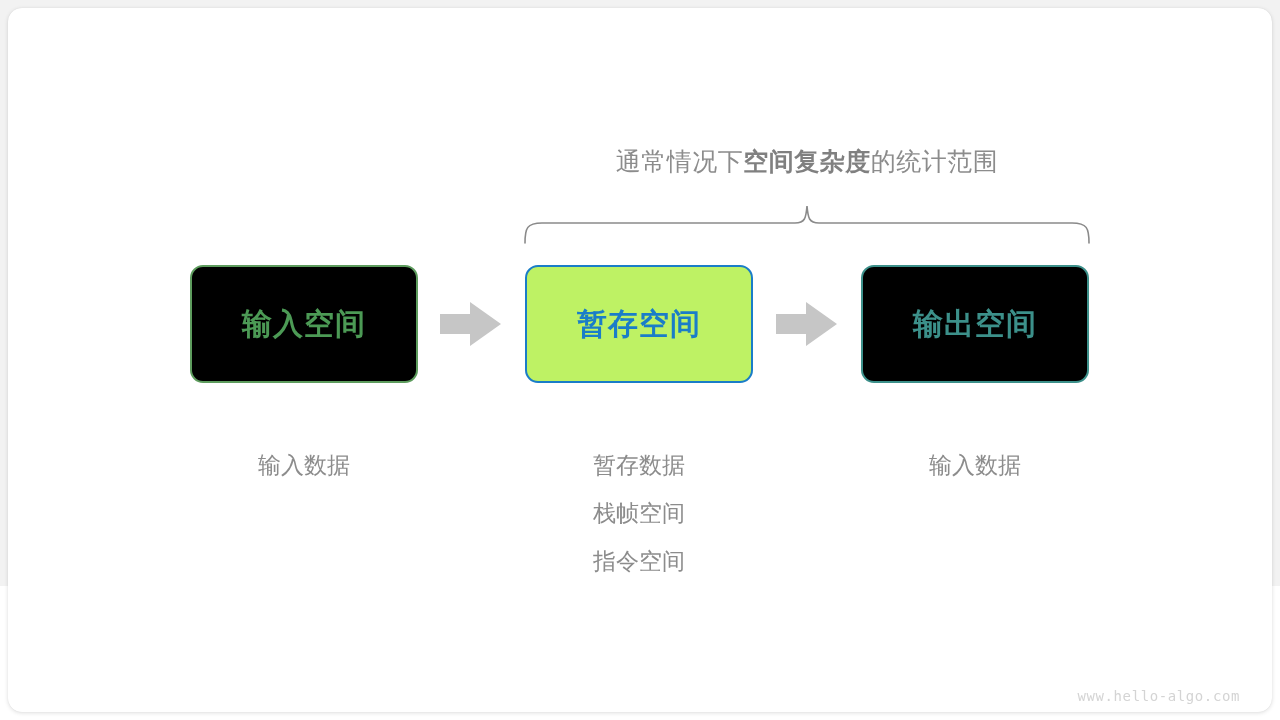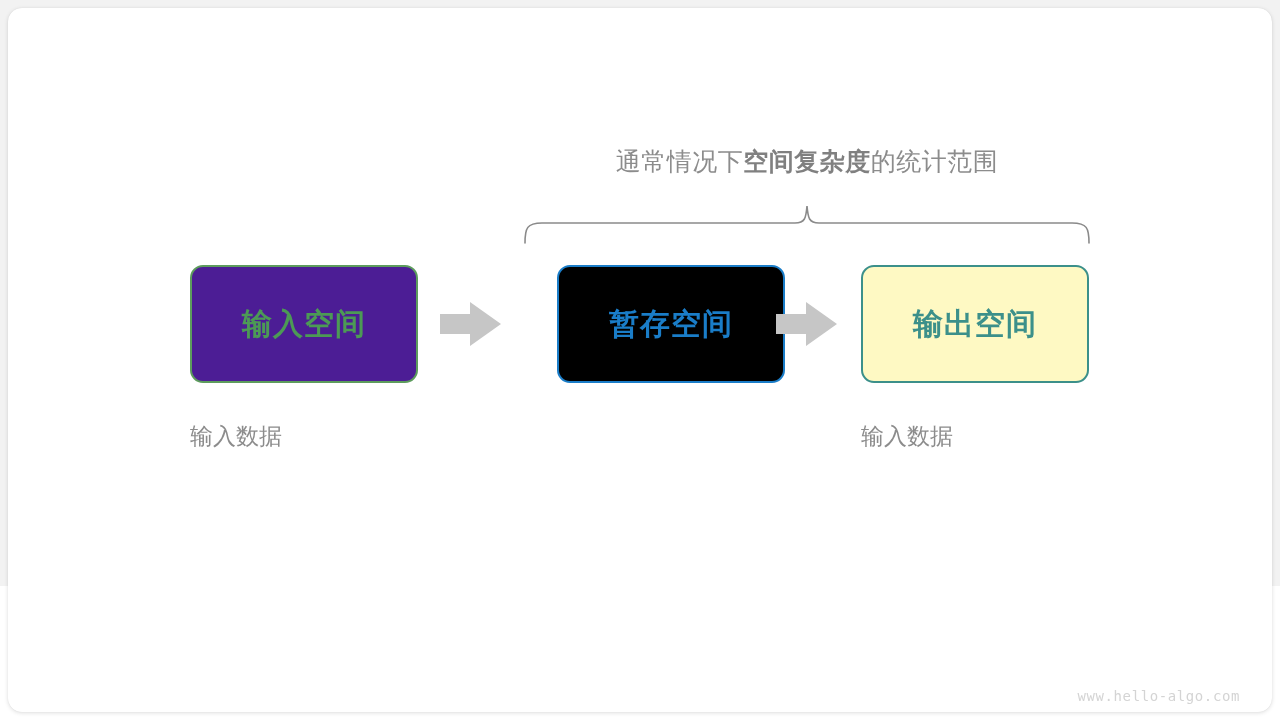--- a/index.html
+++ b/index.html
@@ -68,39 +68,40 @@
     box-sizing: border-box;
     border-width: 2px;
     border-style: solid;
     display: flex;
     align-items: center;
     justify-content: center;
     font-size: 30px;
     font-weight: bold;
     letter-spacing: 1px;
   }
-  #box-input  { left: 190px; background: #4c1d95; border-color: #5d9c5d; color: #4c9a55; }
-  #box-buffer { left: 525px; background: #000000; border-color: #1a7dc8; color: #1a7dc8; margin-left: 32px; }
-  #box-output { left: 861px; background: #fef9c3; border-color: #3c908a; color: #3c908a; }
+  #box-input  { left: 190px; background: #000000; border-color: #5d9c5d; color: #4c9a55; }
+  #box-buffer { left: 525px; background: #bef264; border-color: #1a7dc8; color: #1a7dc8; }
+  #box-output { left: 861px; background: #000000; border-color: #3c908a; color: #3c908a; }
 
   
   .arrow {
     position: absolute;
     top: 300px;
     width: 62px;
     height: 48px;
   }
   #arrow-1 { left: 440px; }
   #arrow-2 { left: 776px; }
 
   
   .caption-col {
     position: absolute;
-    top: 412px;
+    top: 441px;
     width: 228px;
+    text-align: center;
     color: #8c8c8c;
     font-size: 23px;
     line-height: 48px;
   }
   #caption-input  { left: 190px; }
   #caption-buffer { left: 525px; }
   #caption-output { left: 861px; }
 
   
   #watermark {
@@ -146,18 +147,23 @@
   <svg class="arrow" id="arrow-1" viewBox="0 0 62 48">
     <path d="M 0 14 L 30 14 L 30 2 L 61 24 L 30 46 L 30 34 L 0 34 Z" fill="#c6c6c6"></path>
   </svg>
   <svg class="arrow" id="arrow-2" viewBox="0 0 62 48">
     <path d="M 0 14 L 30 14 L 30 2 L 61 24 L 30 46 L 30 34 L 0 34 Z" fill="#c6c6c6"></path>
   </svg>
 
   <div class="caption-col" id="caption-input">
     <div>输入数据</div>
   </div>
+  <div class="caption-col" id="caption-buffer">
+    <div>暂存数据</div>
+    <div>栈帧空间</div>
+    <div>指令空间</div>
+  </div>
   <div class="caption-col" id="caption-output">
     <div>输入数据</div>
   </div>
 
   <div id="watermark">www.hello-algo.com</div>
 </div>
 
 </body></html>

